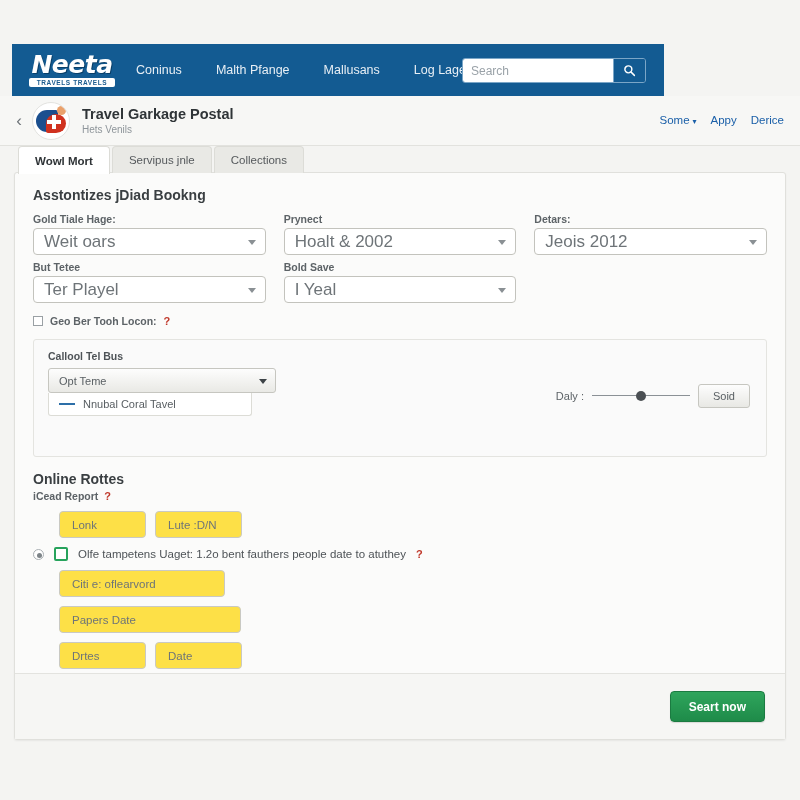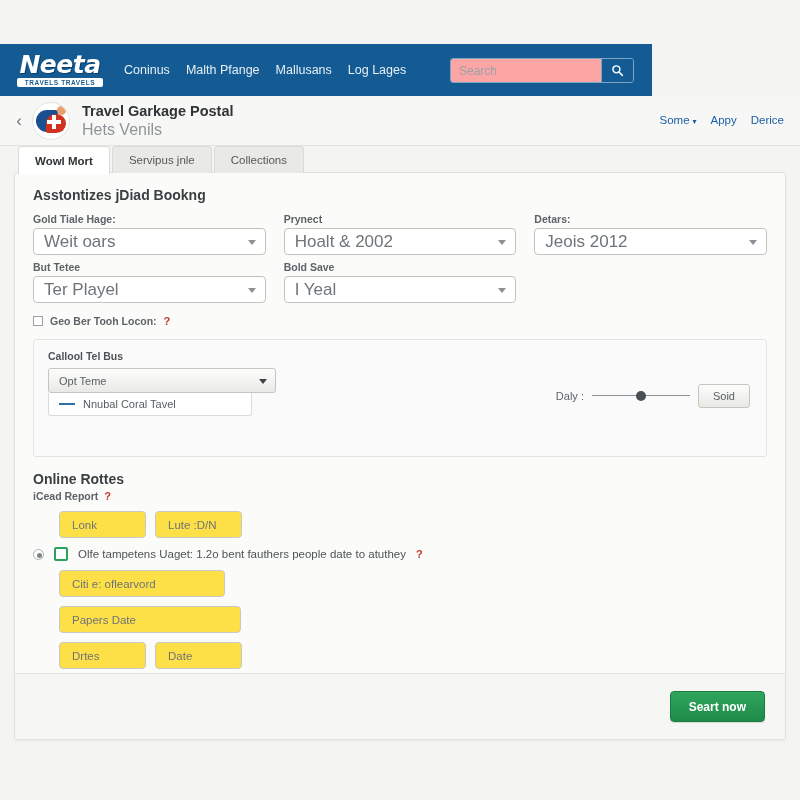--- a/index.html
+++ b/index.html
@@ -9,50 +9,50 @@
     background: #f2f2f0;
     font-family: "Liberation Sans", sans-serif;
     font-size: 12px;
     color: #333333;
     overflow: hidden;
   }
   .page { position: relative; width: 800px; height: 800px; background: #f4f4f2; }
 
   
   .topbar {
-    position: absolute; left: 0; top: 44px; width: 652px; height: 52px;
+    position: absolute; left: 12px; top: 44px; width: 652px; height: 52px;
     background: #135b92;
     display: flex; align-items: center;
   }
   .logo-wrap {
     margin-left: 14px; width: 92px; display: flex; flex-direction: column;
     align-items: center; justify-content: center;
   }
   .logo-main {
     font-family: "DejaVu Sans", sans-serif;
     font-weight: bold; font-style: italic; color: #ffffff;
     font-size: 25px; line-height: 24px; letter-spacing: -0.5px;
     text-shadow: 1px 1px 0 #0a3f68;
   }
   .logo-sub {
     background: #ffffff; color: #1b5b8e; font-size: 6.5px; font-weight: bold;
     letter-spacing: 0.6px; padding: 1px 8px; border-radius: 2px;
     margin-top: 1px; white-space: nowrap;
   }
-  .topnav { display: flex; align-items: center; margin-left: 18px; gap: 16px; }
+  .topnav { display: flex; align-items: center; margin-left: 18px; gap: 34px; }
   .topnav a {
     color: #e8eff5; font-size: 12.5px; text-decoration: none; white-space: nowrap;
   }
   .search-wrap {
     position: absolute; right: 18px; top: 14px;
     display: flex; align-items: stretch; height: 25px;
     border: 1px solid #7ba6c7; border-radius: 3px; overflow: hidden;
   }
   .search-input {
-    width: 150px; border: none; outline: none; background: #fca5a5;
+    width: 150px; border: none; outline: none; background: #ffffff;
     font-family: "Liberation Sans", sans-serif; font-size: 12px;
     color: #555; padding: 0 8px;
   }
   .search-input::placeholder { color: #9aa2a8; }
   .search-btn {
     width: 32px; background: #135b92; border: none; border-left: 1px solid #7ba6c7;
     display: flex; align-items: center; justify-content: center; cursor: pointer;
   }
   .search-btn svg { display: block; }
 
@@ -77,21 +77,21 @@
   }
   .bb-red {
     position: absolute; left: 13px; top: 11px; width: 20px; height: 19px;
     border-radius: 50% 50% 50% 10%; background: #d0321f;
   }
   .bb-cross-v { position: absolute; left: 19px; top: 12px; width: 4px; height: 14px; background: #fff; }
   .bb-cross-h { position: absolute; left: 14px; top: 17px; width: 14px; height: 4px; background: #fff; }
   .bb-head { position: absolute; right: 3px; top: 3px; width: 9px; height: 9px; border-radius: 50%; background: #e9a06a; }
   .subheader-text { margin-left: 12px; }
   .subheader-title { font-size: 14.5px; font-weight: bold; color: #2f3437; }
-  .subheader-sub { font-size: 16px; color: #8e959a; margin-top: 2px; }
+  .subheader-sub { font-size: 10px; color: #8e959a; margin-top: 2px; }
   .subheader-links {
     position: absolute; right: 16px; top: 18px;
     display: flex; gap: 14px; align-items: center;
   }
   .subheader-links a { font-size: 11.5px; color: #1a5fa8; text-decoration: none; white-space: nowrap; }
   .caret-down { font-size: 8px; color: #1a5fa8; margin-left: 3px; }
 
   
   .tabs {
     position: absolute; left: 18px; top: 146px;

